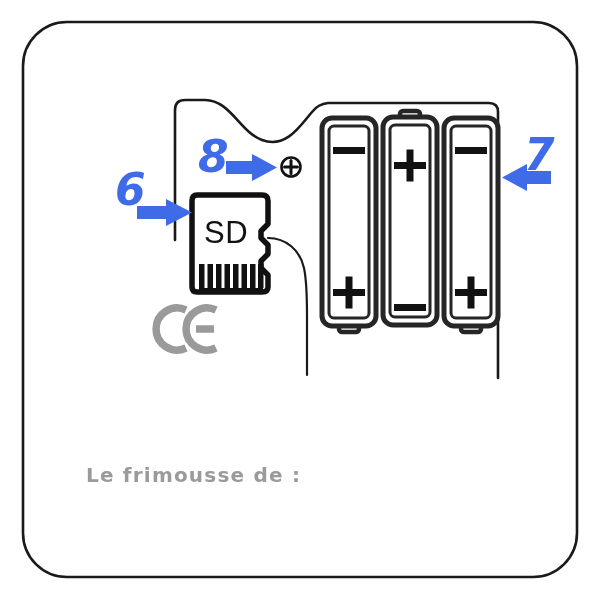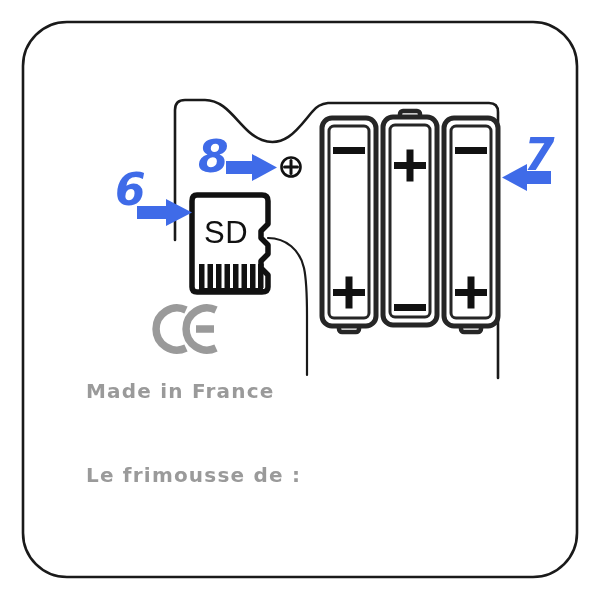--- a/index.html
+++ b/index.html
@@ -214,17 +214,16 @@
       <polygon class="callout-arrow" fill="#3f6be8" points="551,171 551,184 527,184 527,191 502,177.5 527,164 527,171"></polygon>
     </g>
 
     <g>
       <text class="callout-number" x="198" y="172" fill="#3f6be8">8</text>
       <polygon class="callout-arrow" fill="#3f6be8" points="226,161 226,174 252,174 252,181 277,167.5 252,154 252,161"></polygon>
     </g>
 
   </svg>
 
-  <div class="panel-text" id="made-in-text">Made in France</div>
 
   <div class="panel-text" id="owner-text">Le frimousse de :</div>
 
 </div>
 
 </body></html>

